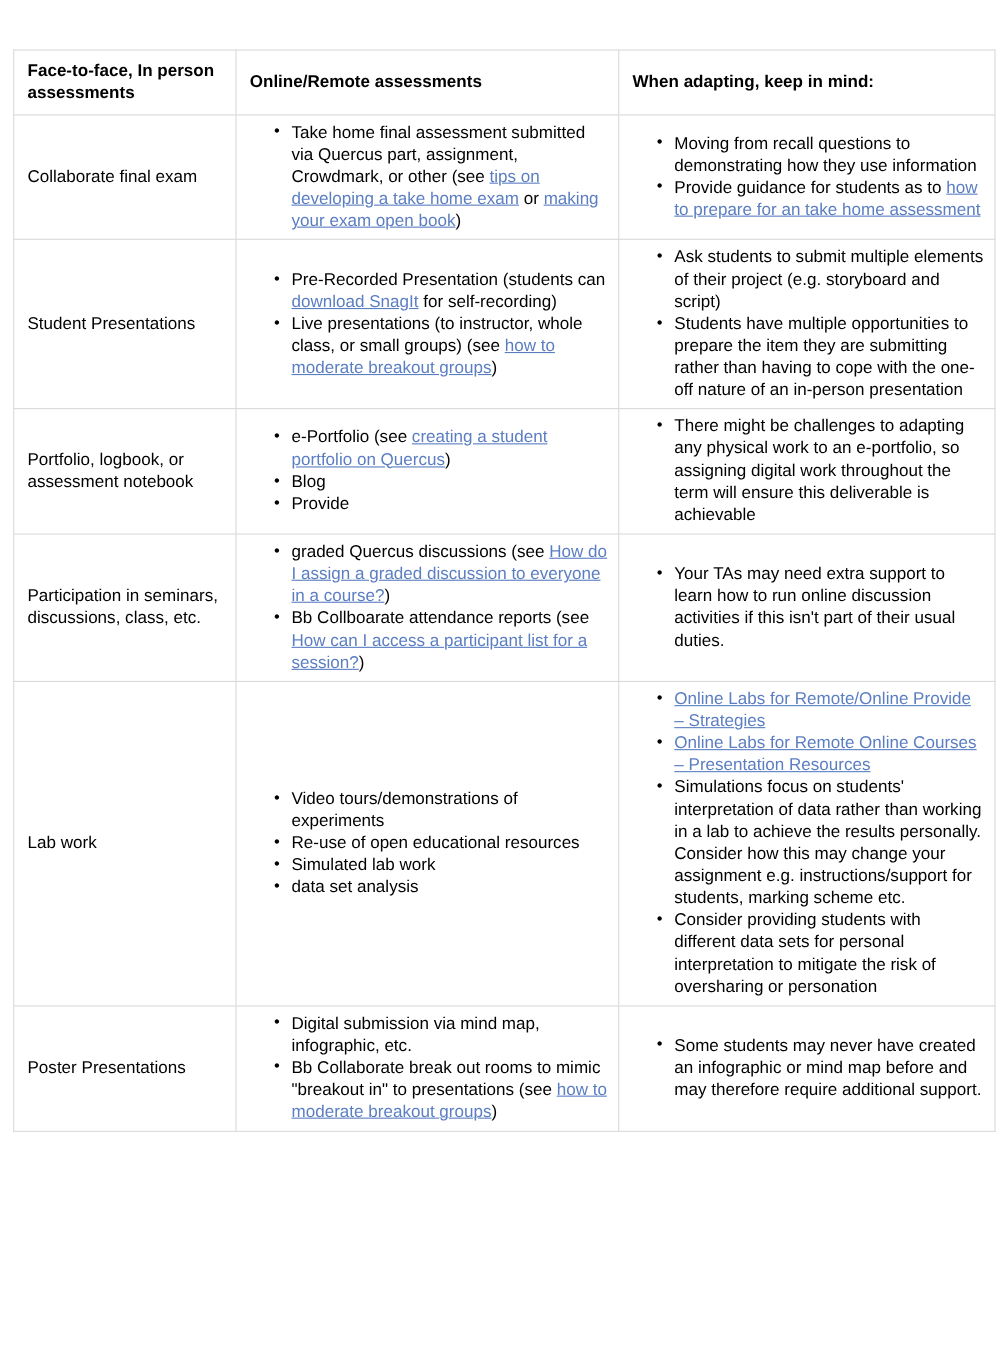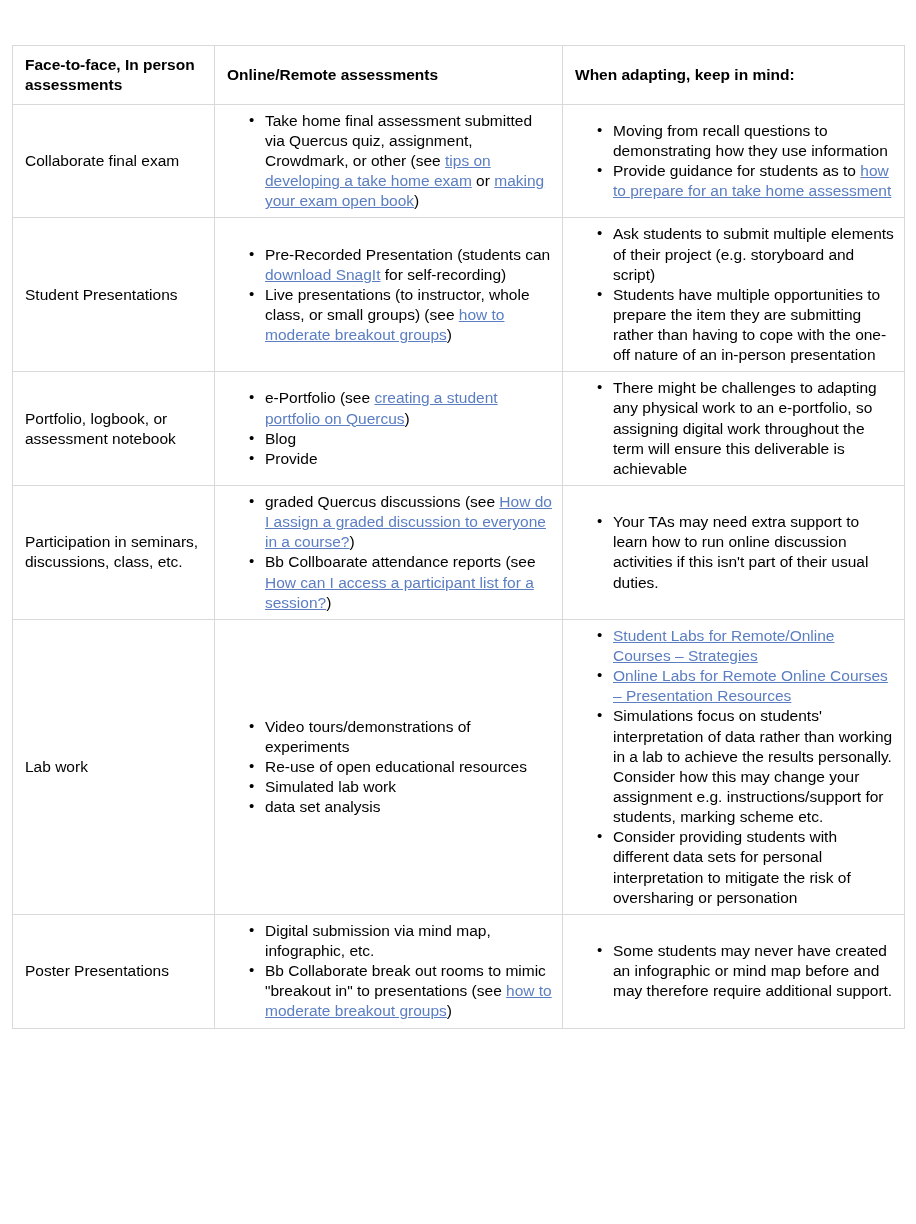--- a/index.html
+++ b/index.html
@@ -96,21 +96,21 @@
         <th>Face-to-face, In person assessments</th>
         <th>Online/Remote assessments</th>
         <th>When adapting, keep in mind:</th>
       </tr>
     </thead>
     <tbody id="table-body">
         <tr>
           <td class="label-cell">Collaborate final exam</td>
           <td>
             <ul class="blist">
-              <li><span>Take home final assessment submitted via Quercus quiz, assignment, Crowdmark, or other (see </span><a class="xlink" href="#">tips on developing a take home exam</a><span> or </span><a class="xlink" href="#">making your exam open book</a><span>)</span></li>
+              <li><span>Take home final assessment submitted via Quercus part, assignment, Crowdmark, or other (see </span><a class="xlink" href="#">tips on developing a take home exam</a><span> or </span><a class="xlink" href="#">making your exam open book</a><span>)</span></li>
             </ul>
           </td>
           <td>
             <ul class="blist">
               <li><span>Moving from recall questions to demonstrating how they use information</span></li>
               <li><span>Provide guidance for students as to </span><a class="xlink" href="#">how to prepare for an take home assessment</a></li>
             </ul>
           </td>
         </tr>
         <tr>
@@ -162,21 +162,21 @@
           <td>
             <ul class="blist">
               <li><span>Video tours/demonstrations of experiments</span></li>
               <li><span>Re-use of open educational resources</span></li>
               <li><span>Simulated lab work</span></li>
               <li><span>data set analysis</span></li>
             </ul>
           </td>
           <td>
             <ul class="blist">
-              <li><a class="xlink" href="#">Student Labs for Remote/Online Courses – Strategies</a></li>
+              <li><a class="xlink" href="#">Online Labs for Remote/Online Provide – Strategies</a></li>
               <li><a class="xlink" href="#">Online Labs for Remote Online Courses – Presentation Resources</a></li>
               <li><span>Simulations focus on students' interpretation of data rather than working in a lab to achieve the results personally. Consider how this may change your assignment e.g. instructions/support for students, marking scheme etc.</span></li>
               <li><span>Consider providing students with different data sets for personal interpretation to mitigate the risk of oversharing or personation</span></li>
             </ul>
           </td>
         </tr>
         <tr>
           <td class="label-cell">Poster Presentations</td>
           <td>
             <ul class="blist">

